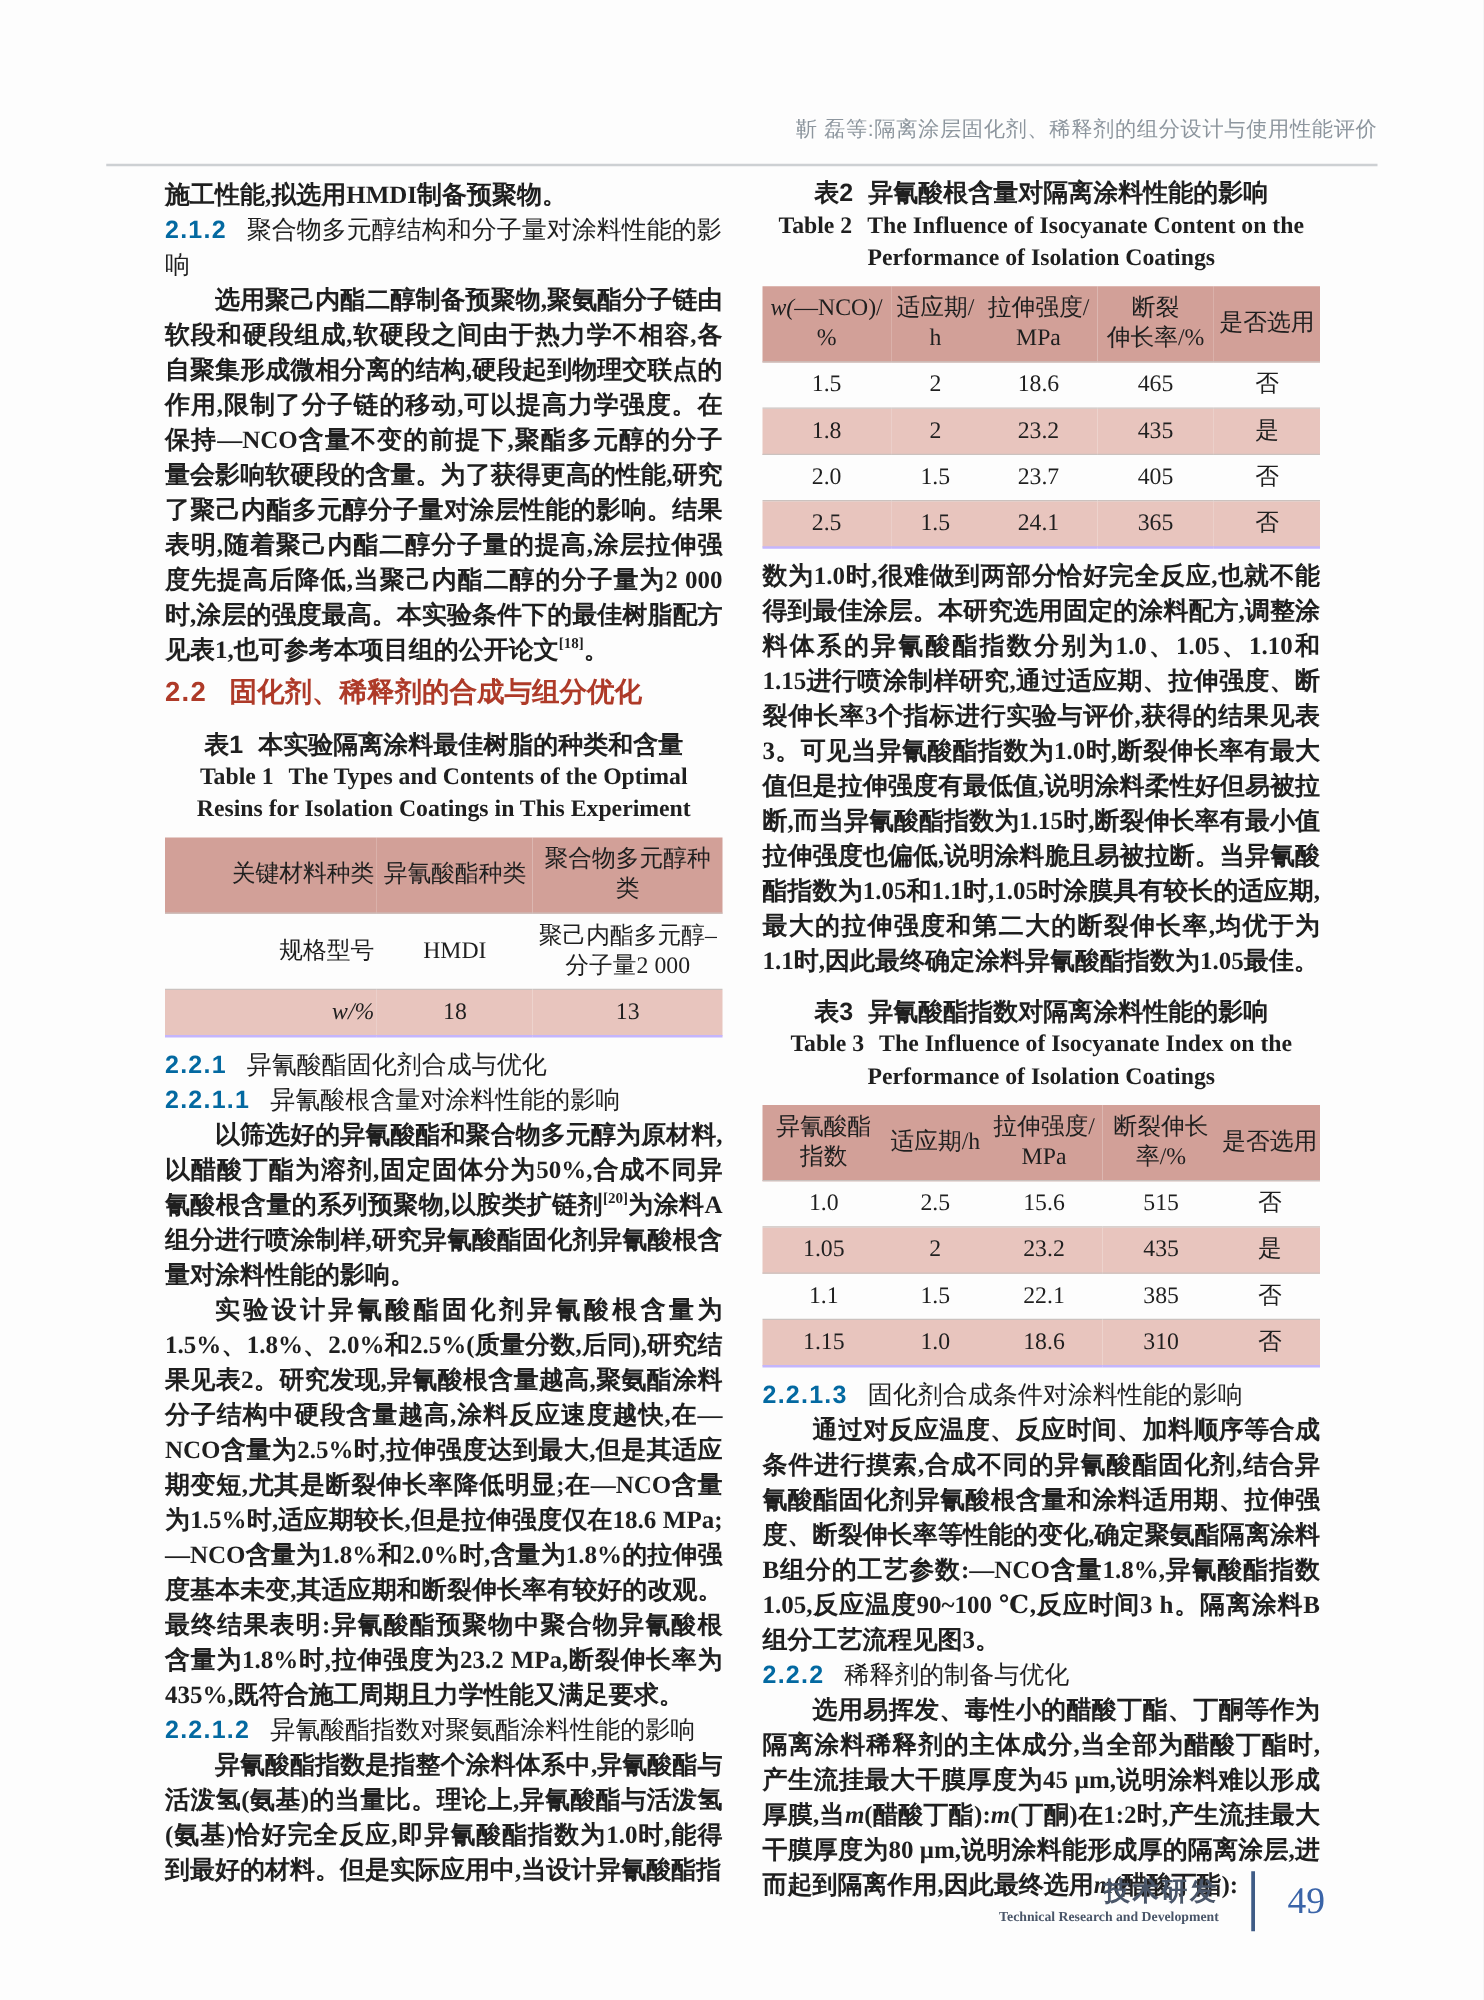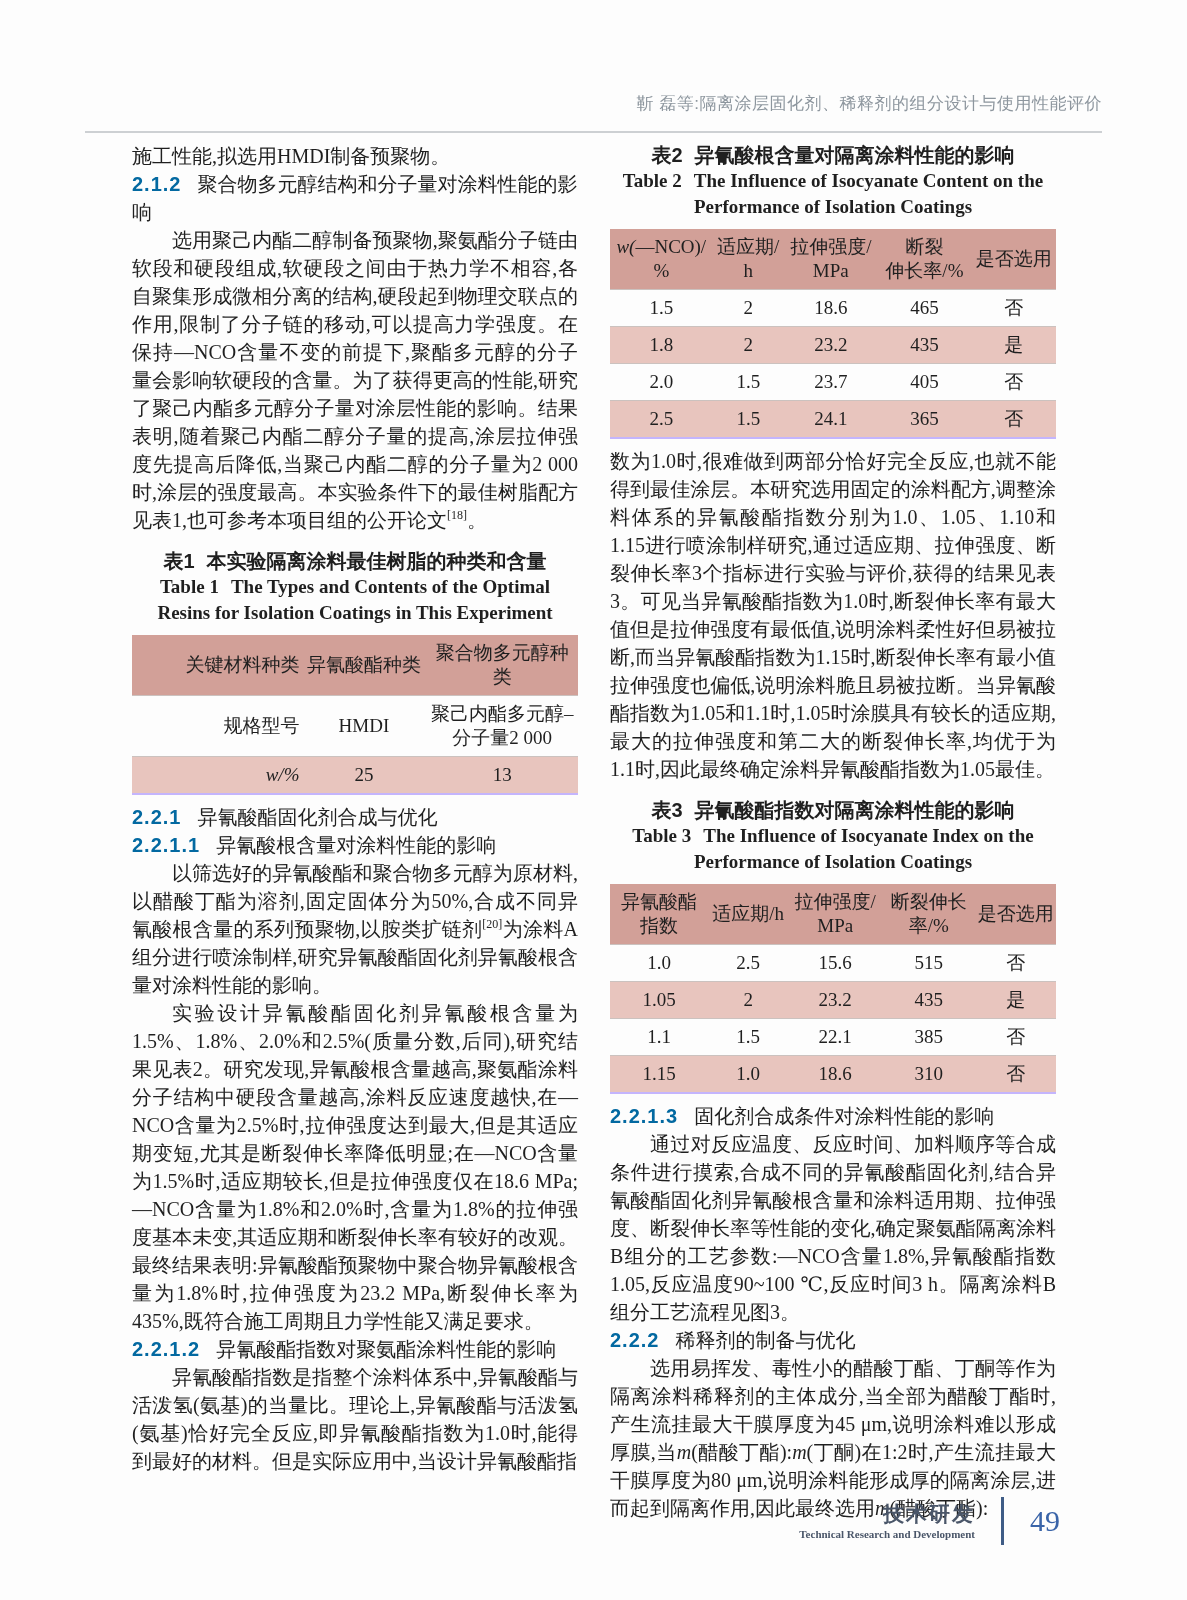--- a/index.html
+++ b/index.html
@@ -5,21 +5,21 @@
   html,body{margin:0;padding:0;background:#e9e9e9;}
   .page{position:relative;width:1187px;height:1600px;background:#fdfdfd;overflow:hidden;
         font-family:"Liberation Serif","DejaVu Serif",serif;color:#1f1f1f;}
   .runhead{position:absolute;top:92px;left:85px;width:1017px;text-align:right;
            font-family:"Liberation Sans","DejaVu Sans",sans-serif;font-size:17px;
            color:#8d969e;letter-spacing:.5px;}
   .rule{position:absolute;top:131px;left:85px;width:1017px;height:2px;background:#cdd0d3;}
   .col{position:absolute;top:142px;width:446px;font-size:20px;line-height:28px;}
   .col-left{left:132px}
   .col-right{left:610px}
-  .para{margin:0;text-align:justify;}
+  .para{margin:0;text-align:justify;font-weight:bold;}
   .indent{text-indent:2em;}
   sup.sup{font-size:12px;line-height:0;}
   .h3{margin:0;font-size:20px;line-height:28px;text-align:left;}
   .h3 .hnum{color:#0369a1;font-family:"Liberation Sans","DejaVu Sans",sans-serif;
             font-weight:600;margin-right:16px;letter-spacing:1px;}
   .h2{margin:5px 0 7px;font-size:22px;line-height:30px;font-weight:bold;color:#ae3a28;
       font-family:"Liberation Sans","DejaVu Sans",sans-serif;}
   .h2 .hnum{margin-right:18px;letter-spacing:1px;}
   .ttitle{margin:14px 0 9px;text-align:center;font-weight:bold;font-size:19px;line-height:26px;}
   .ttitle .cnline{font-family:"Liberation Sans","DejaVu Sans",sans-serif;font-size:20px;}
@@ -52,20 +52,23 @@
     <p class="para">施工性能,拟选用HMDI制备预聚物。</p>
 
     <p class="h3">
       <span class="hnum">2.1.2</span><span>聚合物多元醇结构和分子量对涂料性能的影响</span>
     </p>
 
     <p class="para indent">
       <span>选用聚己内酯二醇制备预聚物,聚氨酯分子链由软段和硬段组成,软硬段之间由于热力学不相容,各自聚集形成微相分离的结构,硬段起到物理交联点的作用,限制了分子链的移动,可以提高力学强度。在保持—NCO含量不变的前提下,聚酯多元醇的分子量会影响软硬段的含量。为了获得更高的性能,研究了聚己内酯多元醇分子量对涂层性能的影响。结果表明,随着聚己内酯二醇分子量的提高,涂层拉伸强度先提高后降低,当聚己内酯二醇的分子量为2 000时,涂层的强度最高。本实验条件下的最佳树脂配方见表1,也可参考本项目组的公开论文</span><sup class="sup">[18]</sup><span>。</span>
     </p>
 
+    <p class="h2">
+      <span class="hnum">2.2</span><span>固化剂、稀释剂的合成与组分优化</span>
+    </p>
 
     <div class="ttitle">
       <div class="cnline">
         <span class="tlabel">表1</span><span>本实验隔离涂料最佳树脂的种类和含量</span>
       </div>
       <div class="enline">
         <span class="tlabel">Table 1</span><span>The Types and Contents of the Optimal Resins for Isolation Coatings in This Experiment</span>
       </div>
     </div>
 
@@ -84,21 +87,21 @@
       </thead>
       <tbody>
         <tr>
           <td class="tl">规格型号</td>
           <td>HMDI</td>
           <td class="pre">聚己内酯多元醇–
 分子量2 000</td>
         </tr>
         <tr class="stripe">
           <td class="tl fli">w/%</td>
-          <td>25</td>
+          <td>18</td>
           <td>13</td>
         </tr>
       </tbody>
     </table>
 
     <p class="h3">
       <span class="hnum">2.2.1</span><span>异氰酸酯固化剂合成与优化</span>
     </p>
     <p class="h3">
       <span class="hnum">2.2.1.1</span><span>异氰酸根含量对涂料性能的影响</span>

